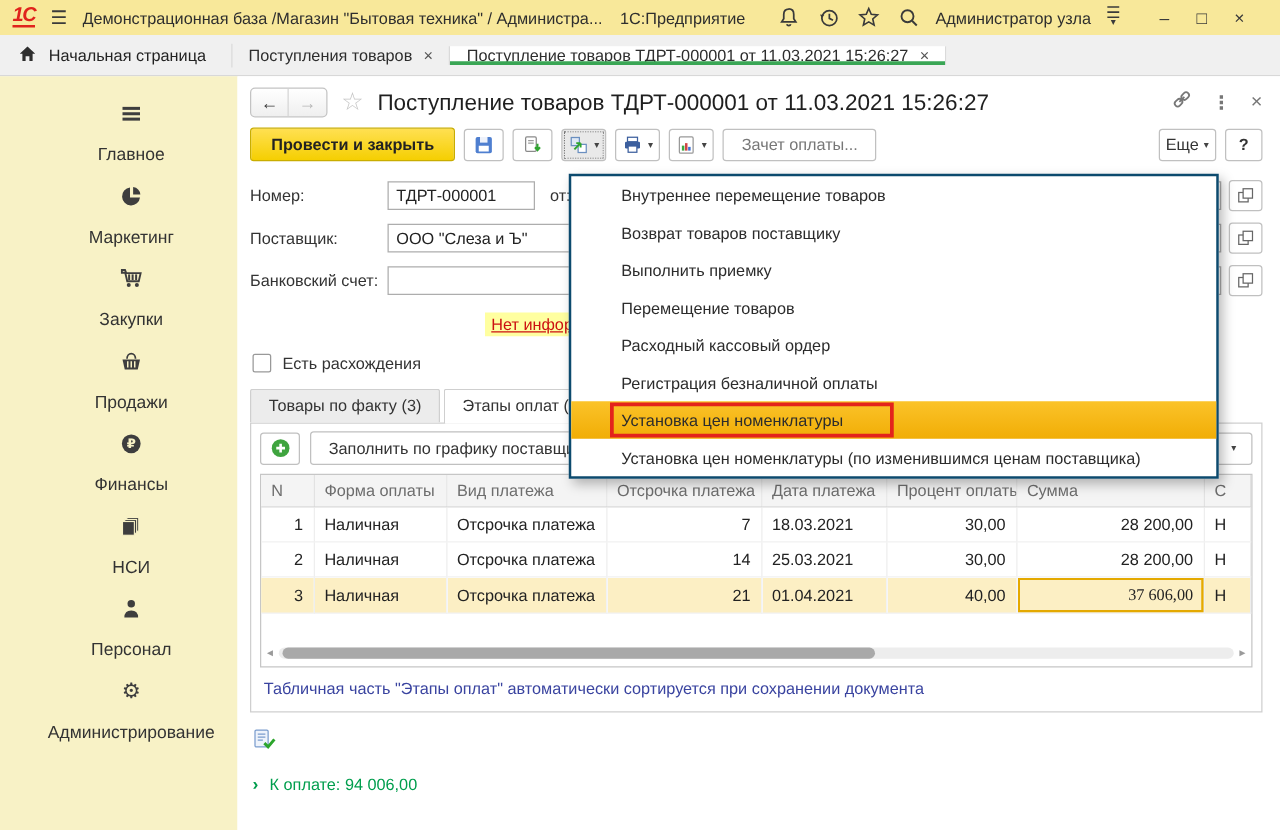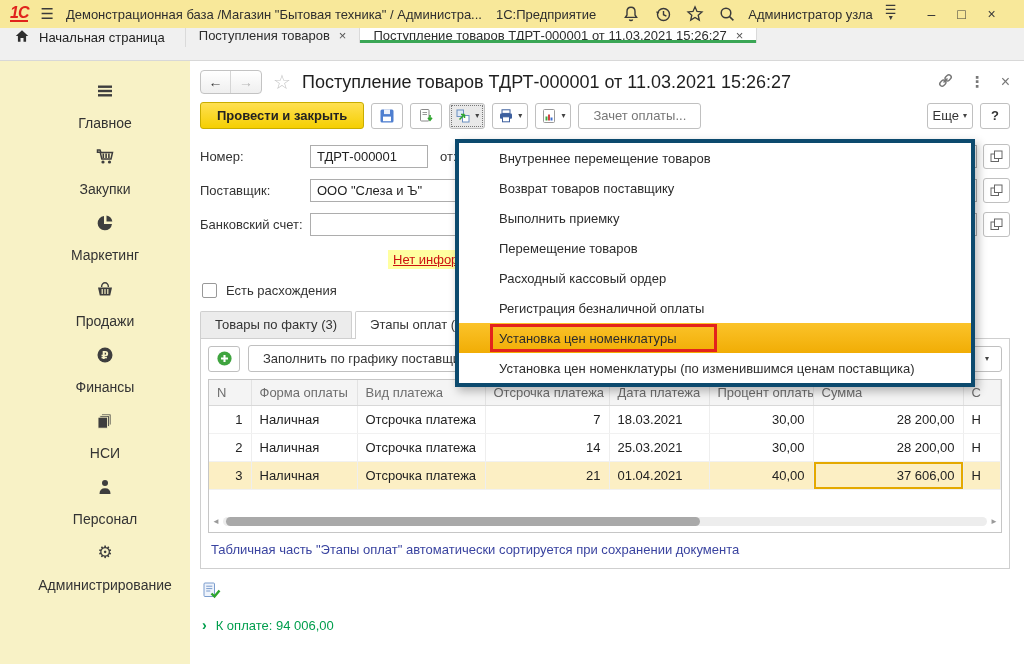--- a/index.html
+++ b/index.html
@@ -14,21 +14,21 @@
   .tb-app { margin-left:2px; white-space:nowrap; }
   .tb-icons { display:flex; align-items:center; gap:14px; margin-left:14px; }
   .tb-icons svg { display:block; }
   .tb-user { white-space:nowrap; }
   .tb-menu-caret { display:flex; flex-direction:column; align-items:center; line-height:8px; color:#3a3a3a; }
   .tb-menu-caret .b { font-size:13px; } .tb-menu-caret .c { font-size:8px; }
   .win-controls { display:flex; align-items:center; gap:4px; margin-left:10px; }
   .win-controls span { width:26px; text-align:center; font-size:14px; color:#3a3a3a; }
 
   
-  .tabbar { height:33px; background:#f0f0f0; border-bottom:1px solid #d8d8d8; display:flex; align-items:flex-start; font-size:13px; }
+  .tabbar { height:33px; background:#f0f0f0; border-bottom:1px solid #d8d8d8; display:flex; align-items:center; font-size:13px; }
   .tab-home { display:flex; align-items:center; gap:9px; padding:0 20px 0 14px; border-right:1px solid #dadada; color:#222; }
   .tab { display:flex; align-items:center; gap:9px; padding:0 13px; border-right:1px solid #dadada; color:#2d2d2d; position:relative; }
   .tab .x { color:#555; font-size:13px; }
   .tab.active { background:#fff; }
   .tab.active::after { content:""; position:absolute; left:0; right:0; bottom:0; height:3px; background:#3aa655; }
 
   
   .app-body { display:flex; height:603px; }
   .sidebar { width:190px; background:#f8f2c6; padding-top:12px; flex:none; }
   .side-item { display:flex; align-items:center; gap:15px; padding:8px 6px 8px 26px; font-size:14px; color:#333;flex-direction:column; }
@@ -82,40 +82,40 @@
   .inner-toolbar { display:flex; align-items:center; gap:8px; margin-bottom:7px; }
   .fill-btn { height:27px; padding:0 14px; background:#fff; border:1px solid #c0c0c0; border-radius:3px; font-size:13px; color:#333; display:flex; align-items:center; white-space:nowrap; overflow:hidden; max-width:420px; }
   .combo-sm { margin-left:auto; width:30px; height:26px; border:1px solid #c0c0c0; border-radius:3px; background:#fff; display:flex; align-items:center; justify-content:center; }
 
   .table-box { border:1px solid #c6c6c6; }
   table.grid { width:100%; border-collapse:collapse; font-size:13px; table-layout:fixed; }
   .grid th { background:#f4f4f4; color:#6d6d6d; font-weight:normal; text-align:left; padding:5px 8px; border-right:1px solid #e2e2e2; border-bottom:1px solid #d8d8d8; overflow:hidden; white-space:nowrap; }
   .grid td { padding:6px 8px; border-right:1px solid #eeeeee; border-bottom:1px solid #f1f1f1; color:#222; overflow:hidden; white-space:nowrap; }
   .grid .num { text-align:right; }
   .grid tr.selected td { background:#fcefc4; }
-  .grid td.selcell { box-shadow:inset 0 0 0 2px #e4a900; background:#fdf3cf; }
+  .grid td.selcell { box-shadow:inset 0 0 0 2px #e4a900; background:#fdf3cf;font-family:Liberation Serif, serif; }
   .empty-space { height:24px; }
   .hscroll { height:15px; margin:0 3px 3px; display:flex; align-items:center; gap:3px; }
   .harrow { color:#9a9a9a; font-size:8px; line-height:8px; }
   .htrack { flex:1; height:9px; background:#ededed; border-radius:5px; position:relative; }
   .hthumb { position:absolute; left:3px; top:0; height:9px; width:62%; background:#a9a9a9; border-radius:5px; }
   .note { color:#3a44a0; font-size:13px; padding:9px 3px 11px; }
 
   
   .footer-row { display:flex; align-items:center; margin:12px 14px 0 12px; }
   .sumbox { margin-left:auto; background:#ebebeb; display:flex; align-items:center; height:40px; padding:0 16px; gap:16px; min-width:268px; font-size:13px; }
   .sumlabel { color:#555; }
   .sumval { flex:1; text-align:right; color:#111; }
   .vatdiv { width:1px; height:22px; background:#d2d2d2; }
   .vat { color:#222; }
   .pay-row { margin:13px 0 0 12px; display:flex; align-items:center; gap:9px; font-size:13px; color:#009e4d; }
   .paychev { font-weight:bold; font-size:14px; }
 
   
-  .context-menu { position:absolute; left:455px; top:139px; width:520px; background:#fff; border:4px solid #0c4a6e; box-shadow:3px 4px 9px rgba(0,0,0,.28); z-index:40; }
+  .context-menu { position:absolute; left:455px; top:139px; width:520px; background:#fff; border:2px solid #0c4a6e; box-shadow:3px 4px 9px rgba(0,0,0,.28); z-index:40; }
   .mi { height:30px; display:flex; align-items:center; padding-left:40px; font-size:13px; color:#2c2c2c; position:relative; white-space:nowrap; }
   .mi.hl { background:linear-gradient(#fbc32a,#f1ad05); }
   .annotation { position:absolute; left:31px; top:1px; height:28px; width:227px; border:3px solid #e3231c; pointer-events:none; }
 </style>
 </head>
 <body>
 
 <div class="screen">
 
   <div class="titlebar">
@@ -186,39 +186,39 @@
             <svg width="18" height="18" viewBox="0 0 18 18">
               <rect x="2" y="3.5" width="14" height="2.4" fill="#3e3e3e"></rect>
               <rect x="2" y="7.8" width="14" height="2.4" fill="#3e3e3e"></rect>
               <rect x="2" y="12.1" width="14" height="2.4" fill="#3e3e3e"></rect>
             </svg>
           </span>
         <span>Главное</span>
       </div>
       <div class="side-item">
         <span class="ic">
+            <svg width="18" height="18" viewBox="0 0 18 18">
+              <path d="M8 2 A7.2 7.2 0 1 0 16 10 L8 10 Z" fill="#3e3e3e"></path>
+              <path d="M10.5 1.5 A7 7 0 0 1 16.3 7.5 L10.5 7.5 Z" fill="#3e3e3e"></path>
+            </svg>
+          </span>
+        <span>Маркетинг</span>
+      </div>
+      <div class="side-item">
+        <span class="ic">
             <svg width="18" height="18" viewBox="0 0 18 18" fill="#3e3e3e">
               <path d="M1.5 2 L4 2 L5 4.5 L16.5 4.5 L15 11 L5.8 11 L4.2 4.2 L1.5 4.2 Z" fill="none" stroke="#3e3e3e" stroke-width="1.5"></path>
               <rect x="6.5" y="5.5" width="1.6" height="4.5"></rect>
               <rect x="9.3" y="5.5" width="1.6" height="4.5"></rect>
               <rect x="12.1" y="5.5" width="1.6" height="4.5"></rect>
               <circle cx="7" cy="14" r="1.6"></circle>
               <circle cx="13.5" cy="14" r="1.6"></circle>
             </svg>
           </span>
         <span>Закупки</span>
-      </div>
-      <div class="side-item">
-        <span class="ic">
-            <svg width="18" height="18" viewBox="0 0 18 18">
-              <path d="M8 2 A7.2 7.2 0 1 0 16 10 L8 10 Z" fill="#3e3e3e"></path>
-              <path d="M10.5 1.5 A7 7 0 0 1 16.3 7.5 L10.5 7.5 Z" fill="#3e3e3e"></path>
-            </svg>
-          </span>
-        <span>Маркетинг</span>
       </div>
       <div class="side-item">
         <span class="ic">
             <svg width="18" height="18" viewBox="0 0 18 18" fill="#3e3e3e">
               <path d="M5.6 7 A3.4 4.2 0 0 1 12.4 7" fill="none" stroke="#3e3e3e" stroke-width="1.4"></path>
               <path d="M2 7.5 L16 7.5 L14.2 15.5 L3.8 15.5 Z"></path>
               <rect x="5.6" y="9" width="1.2" height="5" fill="#f8f2c6"></rect>
               <rect x="8.4" y="9" width="1.2" height="5" fill="#f8f2c6"></rect>
               <rect x="11.2" y="9" width="1.2" height="5" fill="#f8f2c6"></rect>
             </svg>

